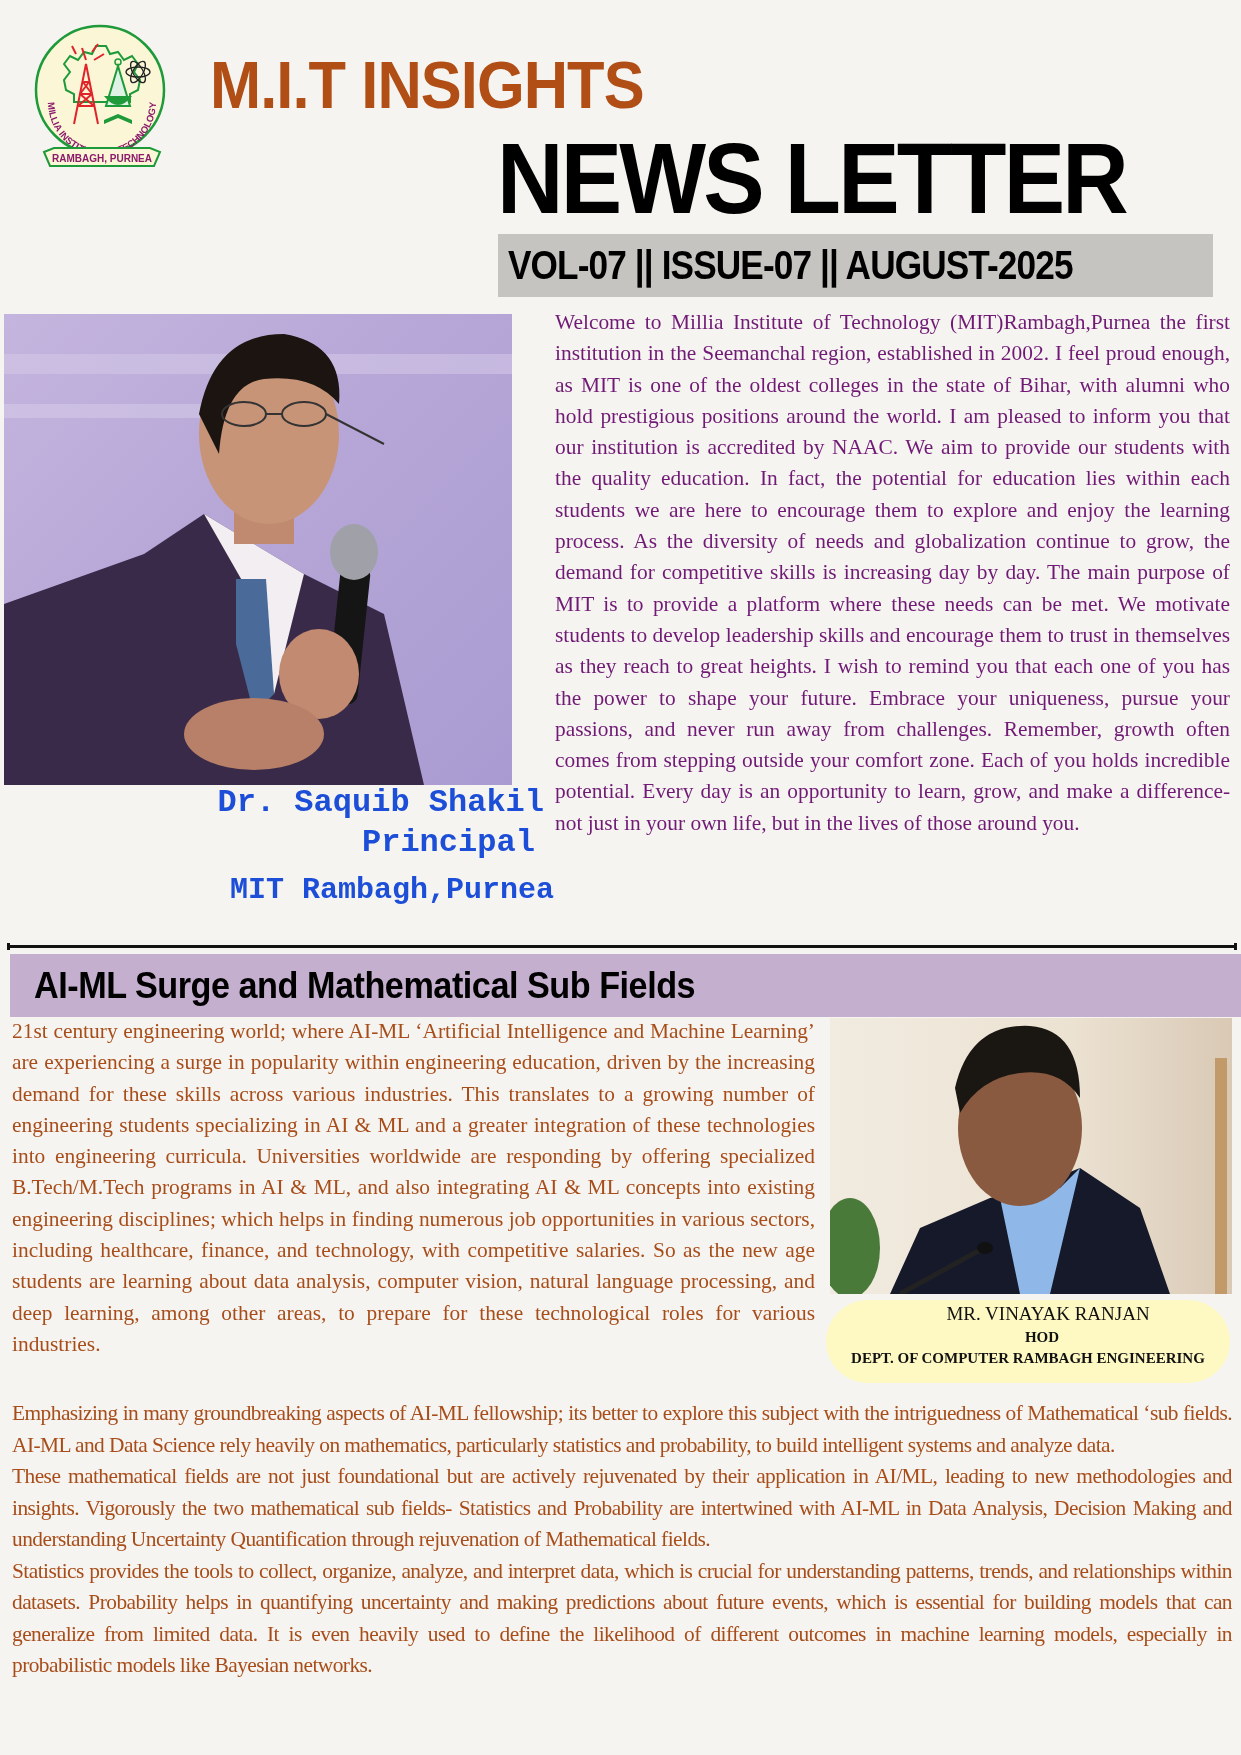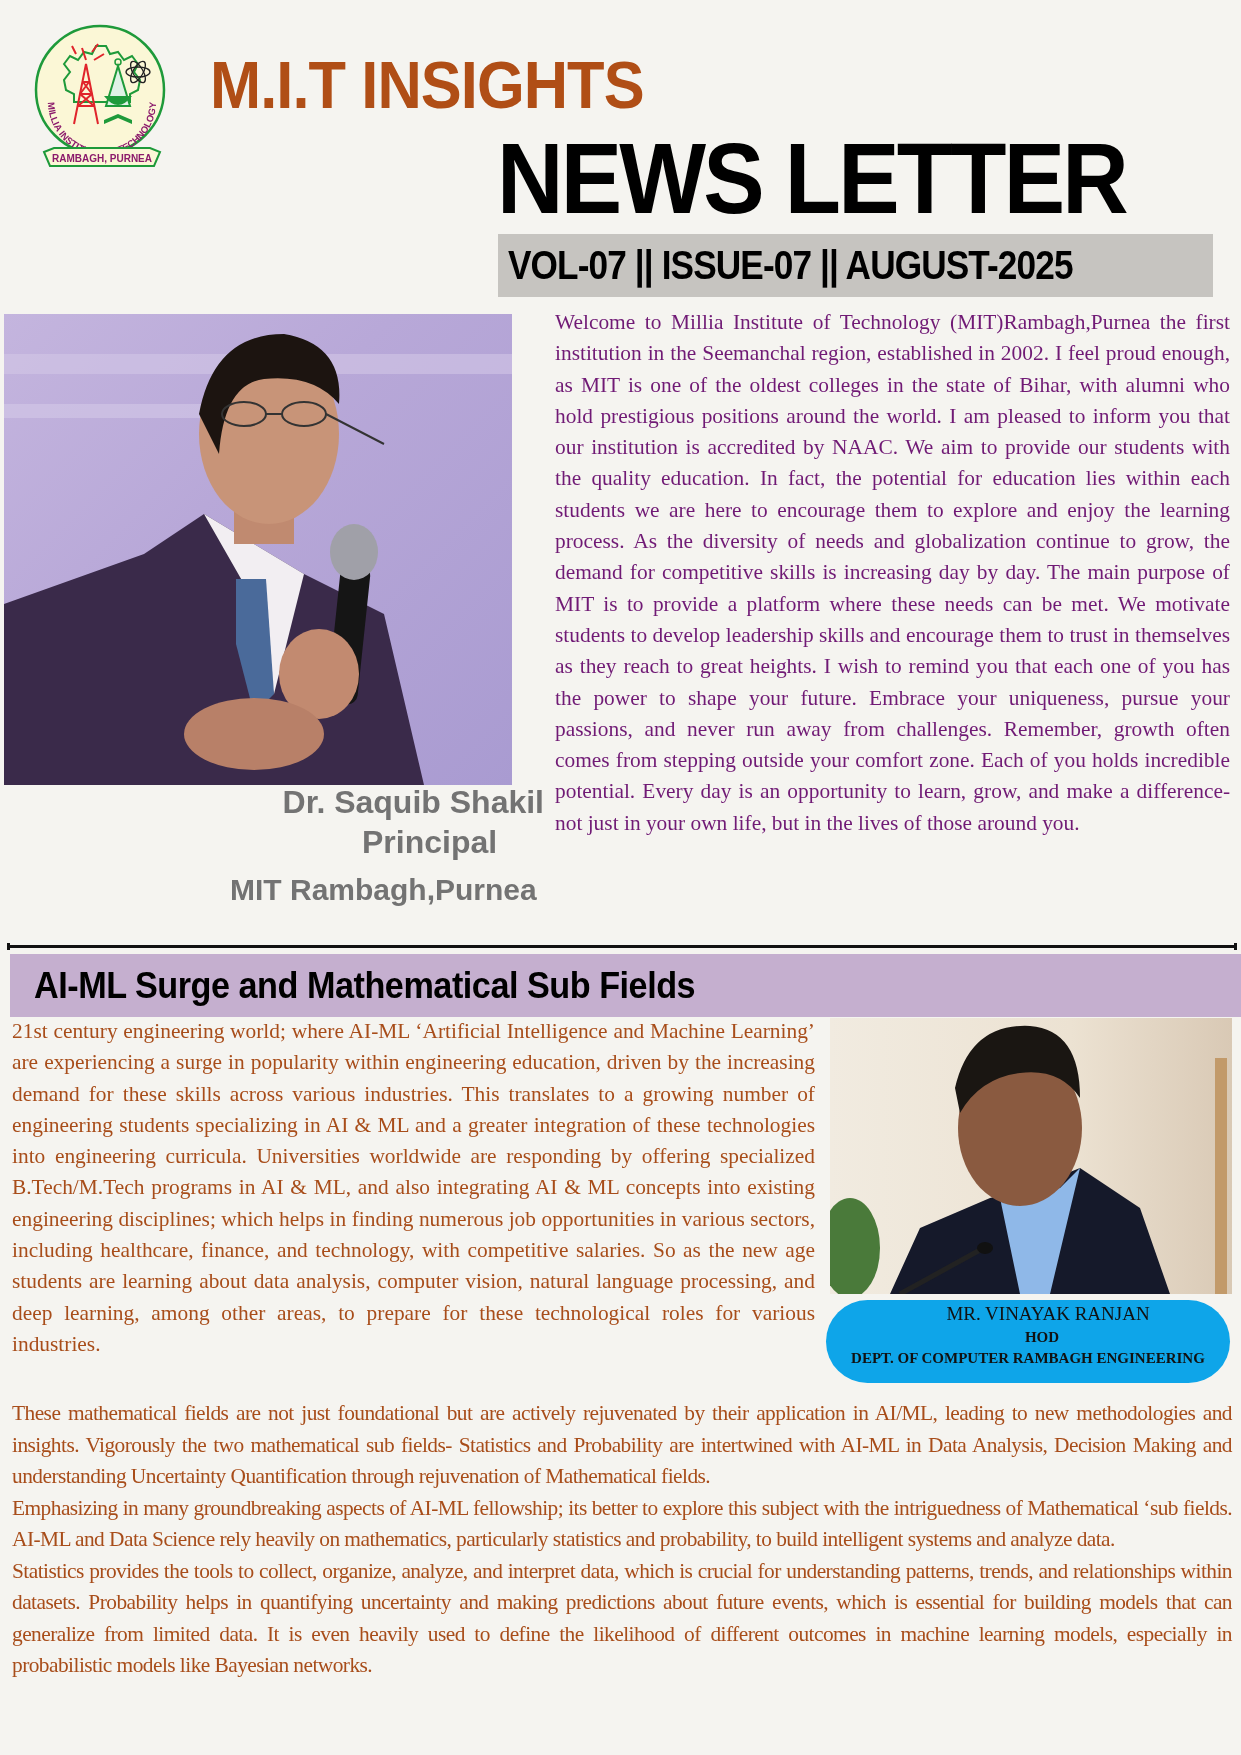--- a/index.html
+++ b/index.html
@@ -36,21 +36,21 @@
   .photo-principal {
     left: 4px; top: 314px; width: 508px; height: 471px;
     background: linear-gradient(135deg, #c4b5de 0%, #b8a8d8 40%, #a99bd1 100%);
   }
   .photo-hod {
     left: 830px; top: 1018px; width: 402px; height: 276px;
     background: linear-gradient(90deg, #f1ebe0 0%, #ece2d2 60%, #d9c9b5 100%);
   }
 
   .principal-name, .principal-role, .principal-org {
-    position: absolute; font-family: Liberation Sans, sans-serif; font-weight: 700; color: #737373;
+    position: absolute; font-family: Liberation Mono, monospace; font-weight: 700; color: #1d4ed8;
     white-space: nowrap;
   }
   .principal-name { right: 697px; top: 784px; font-size: 32px; }
   .principal-role { left: 362px; top: 824px; font-size: 32px; text-align: right; }
   .principal-org { left: 230px; top: 873px; font-size: 30px; }
 
   .welcome-text {
     position: absolute; left: 555px; top: 307px; width: 675px;
     font-size: 21.4px; line-height: 31.3px; text-align: justify; color: #701a75;
   }
@@ -79,21 +79,21 @@
   }
   .article-rest {
     position: absolute; left: 12px; top: 1398px; width: 1220px;
     font-size: 21.4px; line-height: 31.5px; text-align: justify;
   }
   .article-rest p { margin: 0; }
   .tight { letter-spacing: -0.55px; }
 
   .caption-pill {
     position: absolute; left: 826px; top: 1300px; width: 404px; height: 83px;
-    background: #0ea5e9; border-radius: 42px; text-align: center; color: #111;
+    background: #fef9c3; border-radius: 42px; text-align: center; color: #111;
     font-family: "Liberation Serif", serif;
   }
   .caption-name { position: absolute; left: 0; right: 0; top: 3px; font-size: 19px; padding-left: 40px; }
   .caption-role { position: absolute; left: 0; right: 0; top: 29px; font-size: 15px; font-weight: 700; padding-left: 28px; }
   .caption-dept { position: absolute; left: 0; right: 0; top: 50px; font-size: 15px; font-weight: 700; }
 </style>
 </head>
 <body>
 
 <div class="logo">
@@ -190,16 +190,16 @@
   </svg>
 </div>
 
 <div class="caption-pill">
   <div class="caption-name">MR. VINAYAK RANJAN</div>
   <div class="caption-role">HOD</div>
   <div class="caption-dept">DEPT. OF COMPUTER RAMBAGH ENGINEERING</div>
 </div>
 
 <div class="article-rest">
+  <p class="tight">Emphasizing in many groundbreaking aspects of AI-ML fellowship; its better to explore this subject with the intriguedness of Mathematical ‘sub fields. AI-ML and Data Science rely heavily on mathematics, particularly statistics and probability, to build intelligent systems and analyze data.</p>
   <p class="tight">These mathematical fields are not just foundational but are actively rejuvenated by their application in AI/ML, leading to new methodologies and insights. Vigorously the two mathematical sub fields- Statistics and Probability are intertwined with AI-ML in Data Analysis, Decision Making and understanding Uncertainty Quantification through rejuvenation of Mathematical fields.</p>
-  <p class="tight">Emphasizing in many groundbreaking aspects of AI-ML fellowship; its better to explore this subject with the intriguedness of Mathematical ‘sub fields. AI-ML and Data Science rely heavily on mathematics, particularly statistics and probability, to build intelligent systems and analyze data.</p>
   <p class="tight">Statistics provides the tools to collect, organize, analyze, and interpret data, which is crucial for understanding patterns, trends, and relationships within datasets. Probability helps in quantifying uncertainty and making predictions about future events, which is essential for building models that can generalize from limited data. It is even heavily used to define the likelihood of different outcomes in machine learning models, especially in probabilistic models like Bayesian networks.</p>
 </div>
 
 </body></html>

